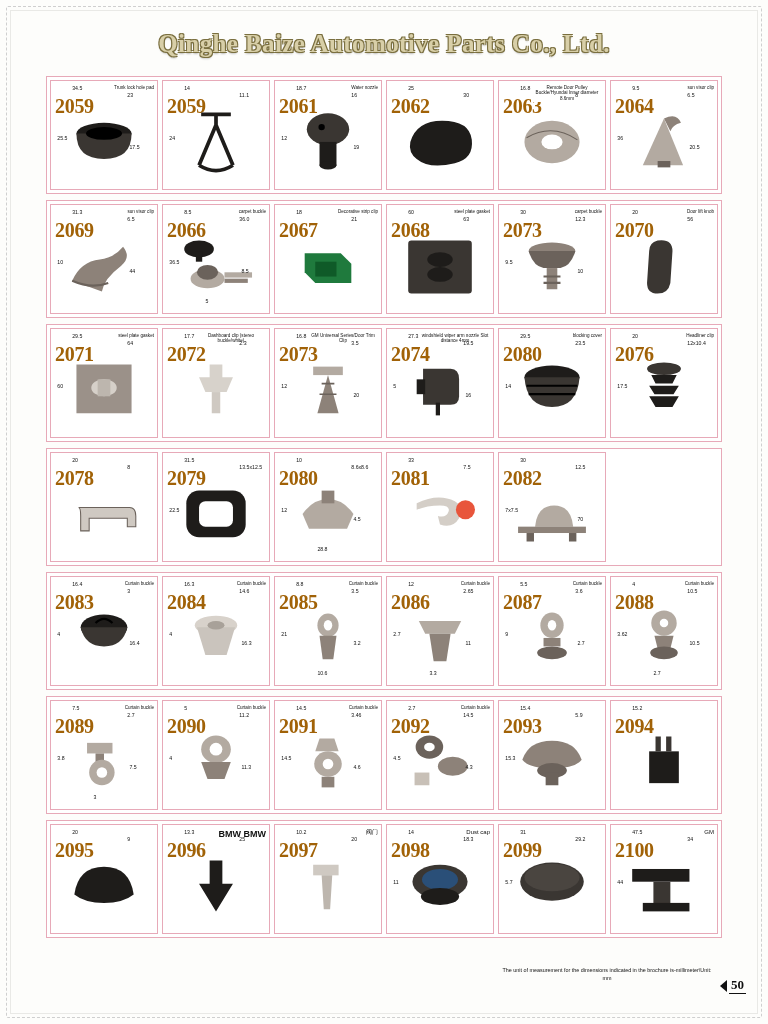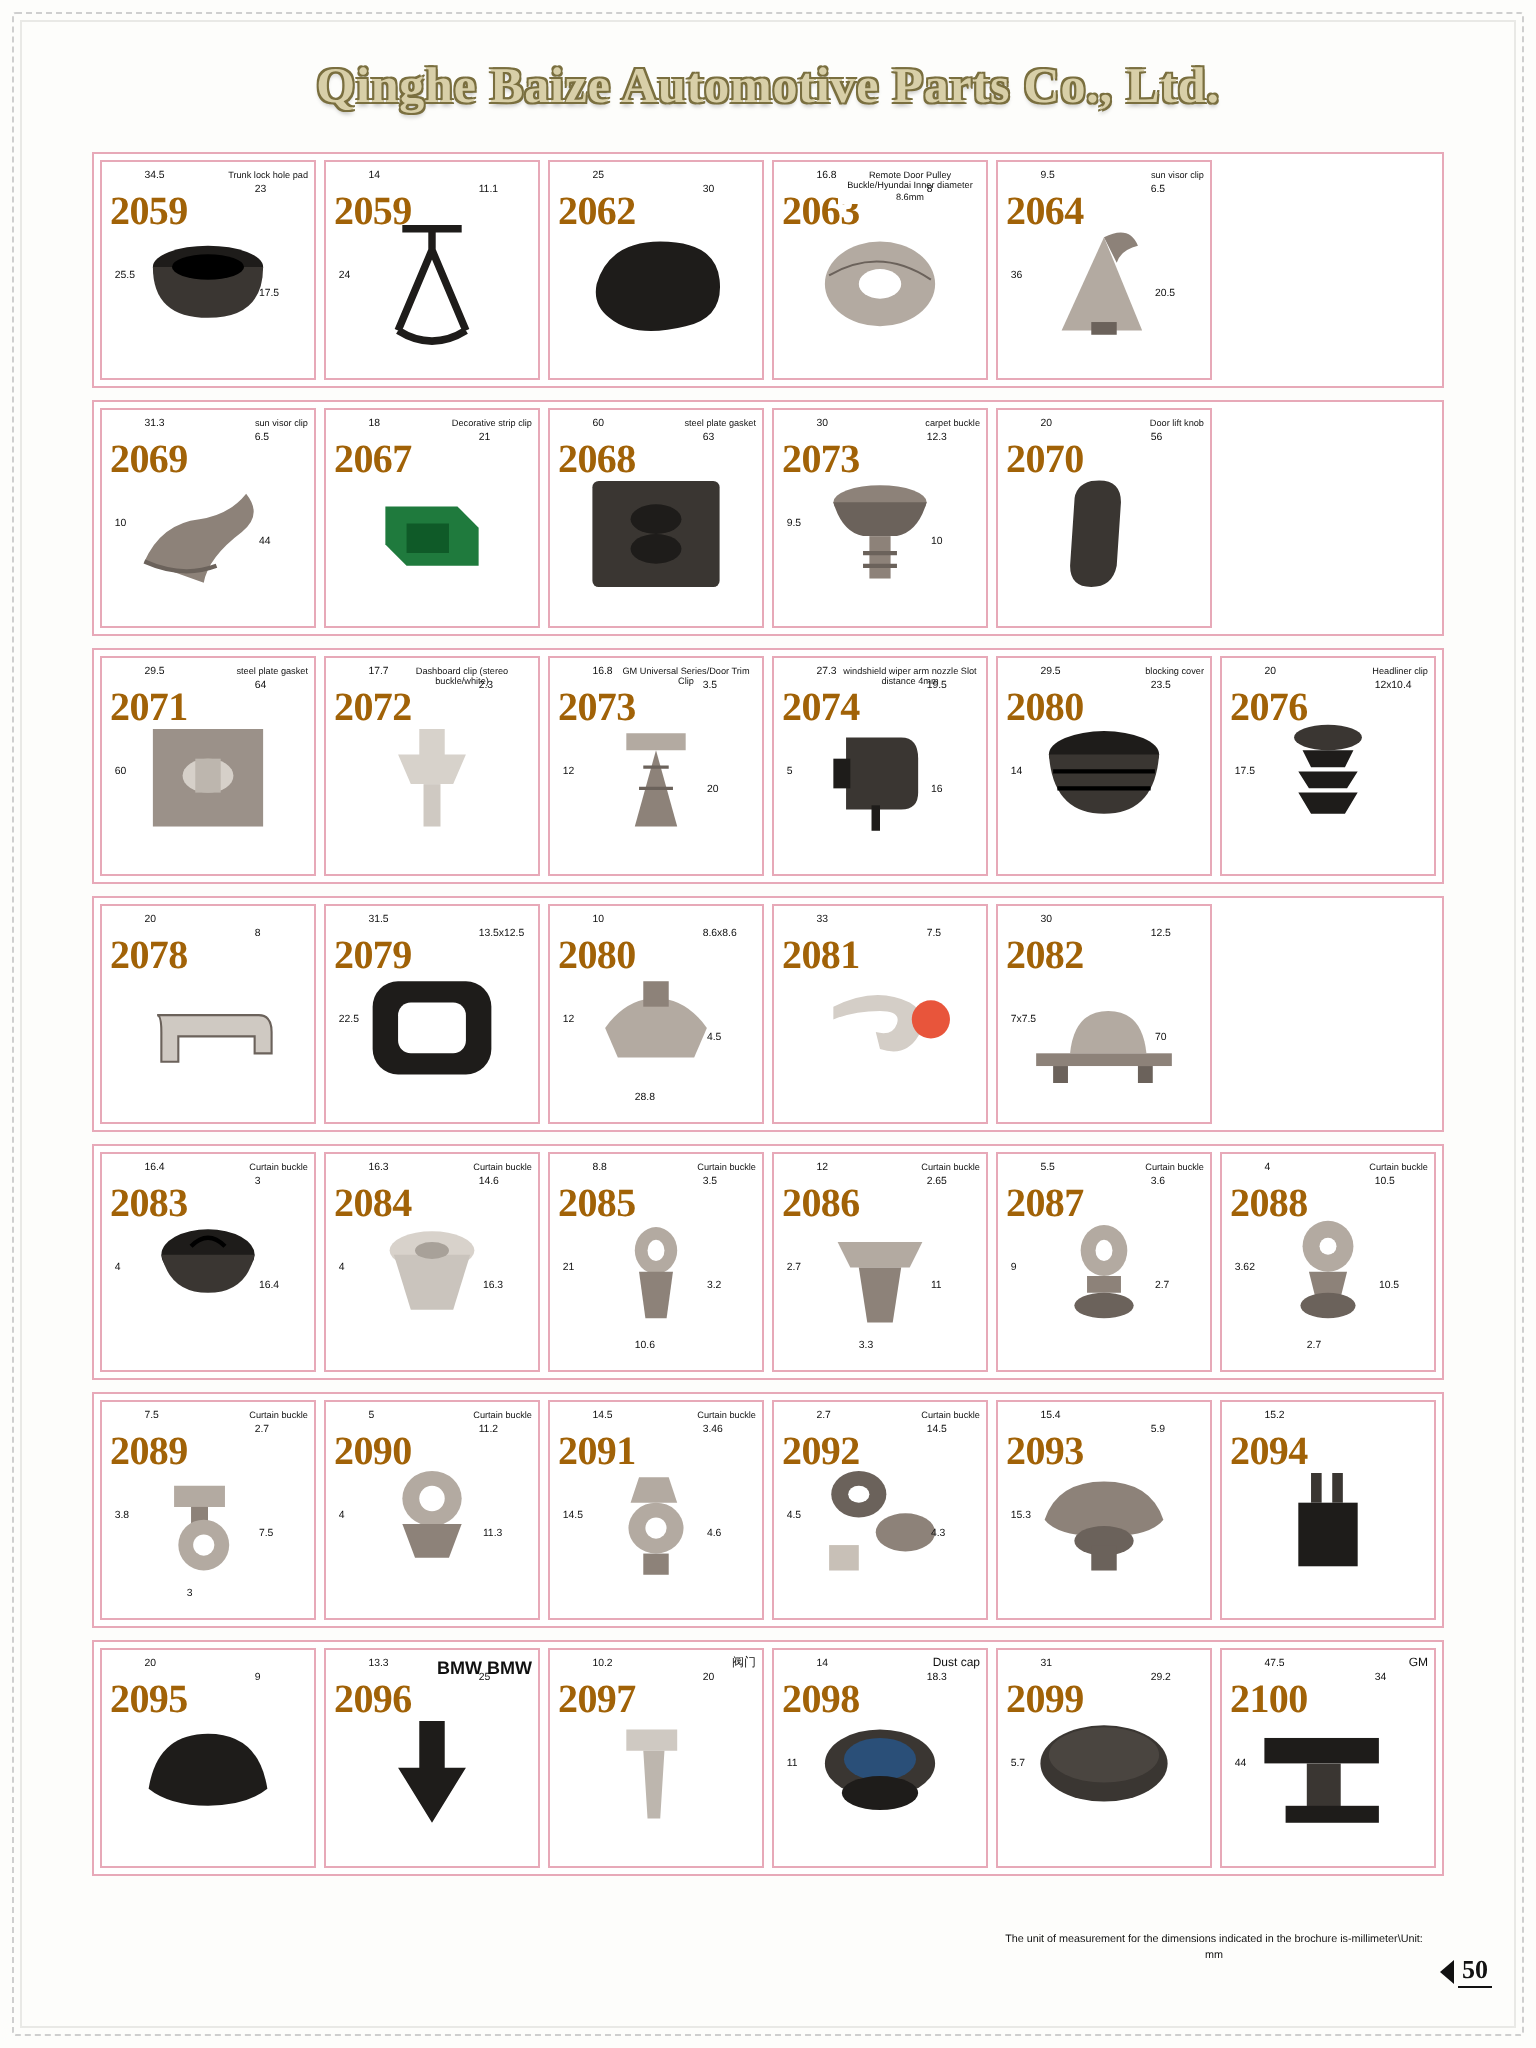--- a/index.html
+++ b/index.html
@@ -141,20 +141,34 @@
         <div class="cell">
           <div class="code">2059</div>
           <div class="art"><svg viewBox="0 0 100 70" width="100%" height="100%" preserveAspectRatio="xMidYMid meet">
               <path d="M36 8 h28 M50 8 v10 M50 18 L34 56 M50 18 L66 56 M34 56 q16 10 32 0" stroke="#1e1c1a" stroke-width="3.5" fill="none"></path>
             </svg></div>
           <div class="dim" style="left: 20%; top: 4%;">14</div>
           <div class="dim" style="left: 72%; top: 10%;">11.1</div>
           <div class="dim" style="left: 6%; top: 50%;">24</div>
         </div>
         <div class="cell">
+          <div class="code">2061</div>
+          <div class="desc">Water nozzle</div>
+          <div class="art"><svg viewBox="0 0 100 70" width="100%" height="100%" preserveAspectRatio="xMidYMid meet">
+              <ellipse cx="50" cy="22" rx="20" ry="15" fill="#3a3632"></ellipse>
+              <rect x="42" y="34" width="16" height="22" fill="#1e1c1a"></rect>
+              <ellipse cx="50" cy="56" rx="8" ry="4" fill="#1e1c1a"></ellipse>
+              <circle cx="44" cy="20" r="3" fill="#000"></circle>
+            </svg></div>
+          <div class="dim" style="left: 20%; top: 4%;">18.7</div>
+          <div class="dim" style="left: 72%; top: 10%;">16</div>
+          <div class="dim" style="left: 6%; top: 50%;">12</div>
+          <div class="dim" style="left: 74%; top: 58%;">19</div>
+        </div>
+        <div class="cell">
           <div class="code">2062</div>
           <div class="art"><svg viewBox="0 0 100 70" width="100%" height="100%" preserveAspectRatio="xMidYMid meet">
               <path d="M22 34 q6-20 30-20 q26 0 28 18 q2 18-16 22 q-24 6-36-4 q-8-6-6-16z" fill="#1e1c1a"></path>
             </svg></div>
           <div class="dim" style="left: 20%; top: 4%;">25</div>
           <div class="dim" style="left: 72%; top: 10%;">30</div>
         </div>
         <div class="cell">
           <div class="code">2063</div>
           <div class="desc">Remote Door Pulley Buckle/Hyundai  Inner diameter 8.6mm</div>
@@ -185,20 +199,37 @@
           <div class="code">2069</div>
           <div class="desc">sun visor clip</div>
           <div class="art"><svg viewBox="0 0 100 70" width="100%" height="100%" preserveAspectRatio="xMidYMid meet">
               <path d="M20 48 q8-18 26-20 q14-2 22-12 q8 10-2 18 q-16 12-18 24 z" fill="#8d8279"></path>
               <path d="M20 48 q18 8 34 2" stroke="#6b625b" stroke-width="2" fill="none"></path>
             </svg></div>
           <div class="dim" style="left: 20%; top: 4%;">31.3</div>
           <div class="dim" style="left: 72%; top: 10%;">6.5</div>
           <div class="dim" style="left: 6%; top: 50%;">10</div>
           <div class="dim" style="left: 74%; top: 58%;">44</div>
+        </div>
+        <div class="cell">
+          <div class="code">2066</div>
+          <div class="desc">carpet buckle</div>
+          <div class="art"><svg viewBox="0 0 100 70" width="100%" height="100%" preserveAspectRatio="xMidYMid meet">
+              <ellipse cx="34" cy="18" rx="14" ry="8" fill="#1e1c1a"></ellipse>
+              <rect x="31" y="20" width="6" height="10" fill="#1e1c1a"></rect>
+              <ellipse cx="42" cy="46" rx="16" ry="9" fill="#b3aaa1"></ellipse>
+              <ellipse cx="42" cy="40" rx="10" ry="7" fill="#6b625b"></ellipse>
+              <rect x="58" y="40" width="26" height="5" fill="#b3aaa1"></rect>
+              <rect x="58" y="46" width="22" height="4" fill="#8d8279"></rect>
+            </svg></div>
+          <div class="dim" style="left: 20%; top: 4%;">8.5</div>
+          <div class="dim" style="left: 72%; top: 10%;">36.0</div>
+          <div class="dim" style="left: 6%; top: 50%;">36.5</div>
+          <div class="dim" style="left: 74%; top: 58%;">8.5</div>
+          <div class="dim" style="left: 40%; top: 86%;">5</div>
         </div>
         <div class="cell">
           <div class="code">2067</div>
           <div class="desc">Decorative strip clip</div>
           <div class="art"><svg viewBox="0 0 100 70" width="100%" height="100%" preserveAspectRatio="xMidYMid meet">
               <path d="M28 22 h34 l10 10 v18 h-34 l-10-10 z" fill="#1f7a3d"></path>
               <path d="M38 30 h20 v14 h-20z" fill="#0f5a28"></path>
             </svg></div>
           <div class="dim" style="left: 20%; top: 4%;">18</div>
           <div class="dim" style="left: 72%; top: 10%;">21</div>

